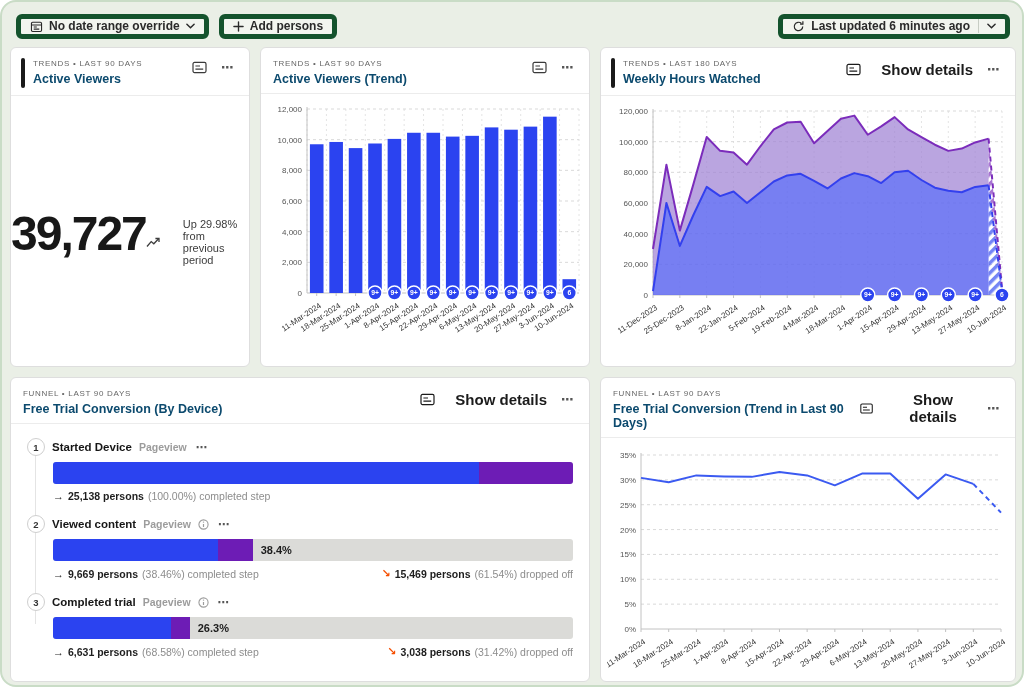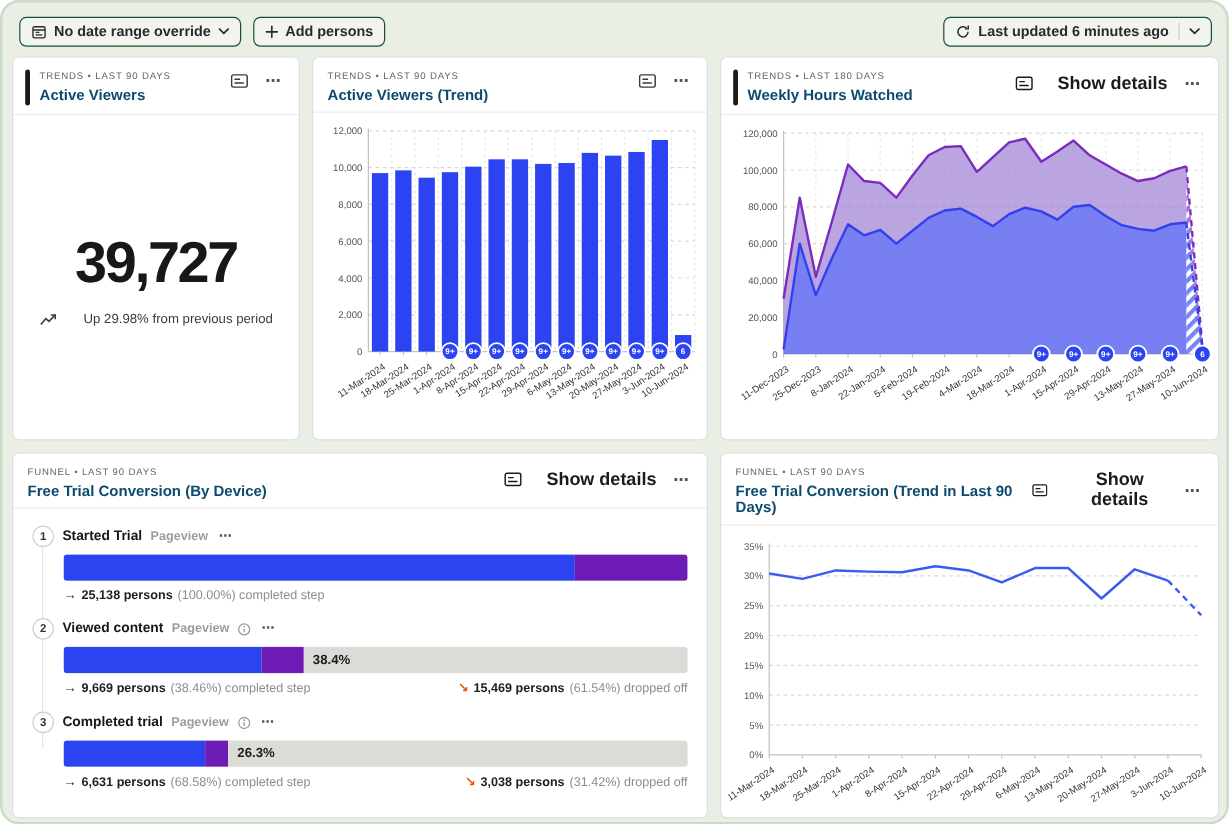--- a/index.html
+++ b/index.html
@@ -1,21 +1,21 @@
 <!DOCTYPE html>
 <html><head>
 <meta charset="utf-8">
 <style>
   html,body{margin:0;padding:0;background:#ffffff;width:1024px;height:687px;overflow:hidden;
     font-family:"Liberation Sans","DejaVu Sans",sans-serif;-webkit-font-smoothing:antialiased;}
   .frame{position:absolute;inset:0;background:#eaefe6;border:2px solid #c9dcc6;border-radius:16px;
     box-sizing:border-box;overflow:hidden;}
   
   .toolbar{position:absolute;left:14px;right:12px;top:11px;height:26px;display:flex;align-items:center;gap:10px;}
-  .pill{display:inline-flex;align-items:center;gap:6px;background:#f2f5ef;border:1px solid #14532d;
+  .pill{display:inline-flex;align-items:center;gap:6px;background:#f2f5ef;border:5px solid #14532d;
     border-radius:6px;height:25px;padding:0 9px;font-size:12px;font-weight:700;color:#2a2a2a;cursor:pointer;
     font-family:inherit;}
   .pill .chev svg{display:block}
   .pill .divider{width:1px;height:14px;background:#c7cdc4;margin:0 2px;}
   .spacer{flex:1}
   .ico{display:inline-flex;align-items:center}
   
   .card{position:absolute;background:#ffffff;border:1px solid #dedede;border-radius:6px;box-sizing:border-box;
     overflow:hidden;}
   .card-head{display:flex;align-items:flex-start;padding:9px 12px 7px 12px;border-bottom:1px solid #ececec;
@@ -23,21 +23,21 @@
   .accent-bar{width:4px;height:30px;background:#1a1a1a;border-radius:3px;margin:1px 8px 0 -2px;flex:0 0 auto;}
   .eyebrow{font-size:8px;font-weight:400;letter-spacing:.7px;color:#666;margin-top:2px;}
   .title{font-size:12.5px;font-weight:700;color:#0c4a6e;margin-top:4px;}
   .head-actions{margin-left:auto;display:flex;align-items:center;gap:10px;padding-top:2px;}
   .iconbtn{background:none;border:none;padding:2px;cursor:pointer;color:#3a3a3a;display:inline-flex;align-items:center;}
   .dotsbtn{background:none;border:none;cursor:pointer;color:#555;font-size:13px;font-weight:700;letter-spacing:1px;
     padding:0 2px;line-height:1;font-family:inherit;}
   .show-details{background:none;border:none;cursor:pointer;display:inline-flex;align-items:center;gap:20px;
     font-size:15px;font-weight:700;color:#1b1b1b;font-family:inherit;padding:2px;}
   
-  .bignum-body{height:276px;display:flex;flex-direction:column;align-items:center;justify-content:center;}
+  .bignum-body{height:276px;display:flex;flex-direction:row;align-items:center;justify-content:center;}
   .bignum{font-size:48px;font-weight:800;color:#181818;letter-spacing:-2px;line-height:1;}
   .delta{margin-top:16px;display:flex;align-items:center;gap:22px;font-size:11px;color:#3c3c3c;}
   .chart-body{padding:3px 6px 0 6px;}
   
   .funnel-body{padding:14px 16px 0 16px;position:relative;}
   .fsteps{position:relative;}
   .fsteps:before{content:"";position:absolute;left:8px;top:10px;bottom:34px;width:1px;background:#e4e4e4;}
   .fstep{position:relative;margin-bottom:13px;}
   .fstep-head{display:flex;align-items:center;gap:7px;}
   .fnum{width:16px;height:16px;border:1px solid #cfcfcf;border-radius:50%;background:#fff;color:#333;
@@ -380,21 +380,21 @@
         </button>
         <button class="dotsbtn">⋯</button>
       </div>
     </div>
     <div class="funnel-body">
       <div class="fsteps">
 
         <div class="fstep">
           <div class="fstep-head">
             <span class="fnum">1</span>
-            <span class="fname">Started Trial</span>
+            <span class="fname">Started Device</span>
             <span class="fevent">Pageview</span>
             <button class="dotsbtn" style="font-size:11px">⋯</button>
           </div>
           <div class="fbar-row">
             <div class="fbar">
               <div class="fbar-blue" style="width: 81.9%;"></div>
               <div class="fbar-purple" style="width: 18.1%;"></div>
             </div>
           </div>
           <div class="fcaption">

